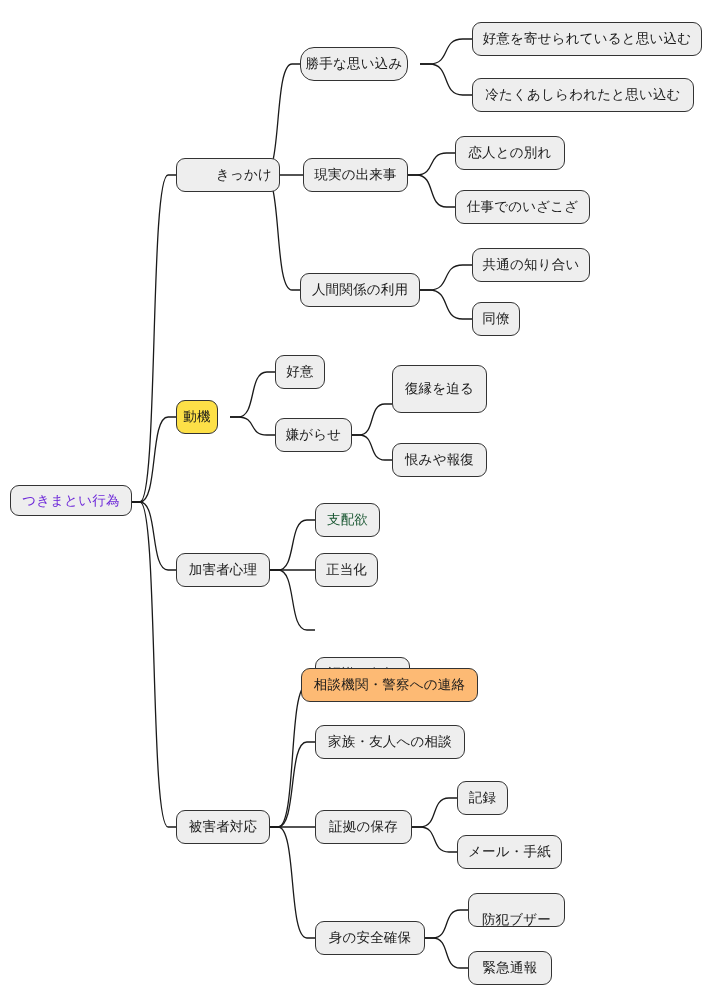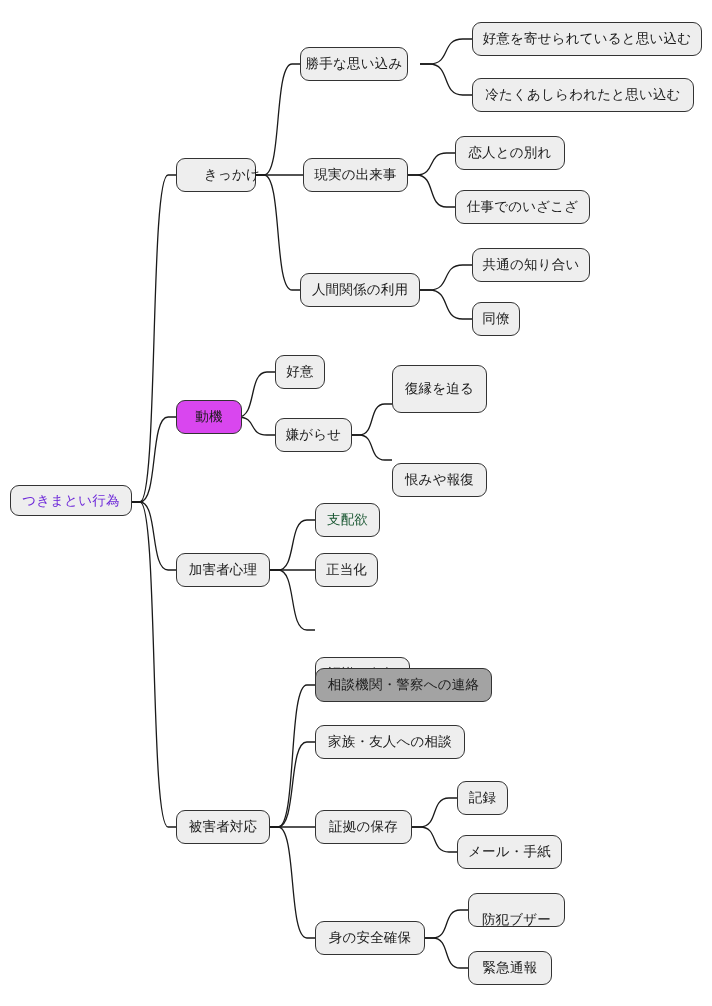--- a/index.html
+++ b/index.html
@@ -79,24 +79,24 @@
       <path d="M 270 827 L 278.1 827 C 297 827, 288 938, 306.9 938 L 315 938" fill="none" stroke="#1a1a1a" stroke-width="1.3"></path>
       <path d="M 412 827 L 420.1 827 C 439 827, 430 798, 448.9 798 L 457 798" fill="none" stroke="#1a1a1a" stroke-width="1.3"></path>
       <path d="M 412 827 L 420.1 827 C 439 827, 430 852, 448.9 852 L 457 852" fill="none" stroke="#1a1a1a" stroke-width="1.3"></path>
       <path d="M 425 938 L 432.74 938 C 450.8 938, 442.2 910, 460.26 910 L 468 910" fill="none" stroke="#1a1a1a" stroke-width="1.3"></path>
       <path d="M 425 938 L 432.74 938 C 450.8 938, 442.2 968, 460.26 968 L 468 968" fill="none" stroke="#1a1a1a" stroke-width="1.3"></path>
     </svg>
   <div id="node-layer">
       <div class="node" style="left: 10px; top: 485px; width: 122px; height: 31px; background: rgb(238, 238, 238); border-color: rgb(51, 51, 51); color: #6d28d9;">
         <span class="node-label">つきまとい行為</span>
       </div>
-      <div class="node" style="left: 176px; top: 158px; width: 80px; height: 34px; background: rgb(238, 238, 238); border-color: rgb(51, 51, 51); color: rgb(26, 26, 26); padding-left: 41px;">
+      <div class="node" style="left: 176px; top: 158px; width: 104px; height: 34px; background: rgb(238, 238, 238); border-color: rgb(51, 51, 51); color: rgb(26, 26, 26); padding-left: 41px;">
         <span class="node-label">きっかけ</span>
       </div>
-      <div class="node" style="left: 300px; top: 47px; width: 108px; height: 34px; background: rgb(238, 238, 238); border-color: rgb(51, 51, 51); color: rgb(26, 26, 26);">
+      <div class="node" style="left: 300px; top: 47px; width: 108px; height: 34px; background: rgb(238, 238, 238); border-color: rgb(51, 51, 51); color: rgb(26, 26, 26); border-radius: 14px;">
         <span class="node-label">勝手な思い込み</span>
       </div>
       <div class="node" style="left: 472px; top: 22px; width: 230px; height: 34px; background: rgb(238, 238, 238); border-color: rgb(51, 51, 51); color: rgb(26, 26, 26);">
         <span class="node-label">好意を寄せられていると思い込む</span>
       </div>
       <div class="node" style="left: 472px; top: 78px; width: 222px; height: 34px; background: rgb(238, 238, 238); border-color: rgb(51, 51, 51); color: rgb(26, 26, 26);">
         <span class="node-label">冷たくあしらわれたと思い込む</span>
       </div>
       <div class="node" style="left: 303px; top: 158px; width: 105px; height: 34px; background: rgb(238, 238, 238); border-color: rgb(51, 51, 51); color: rgb(26, 26, 26);">
         <span class="node-label">現実の出来事</span>
@@ -109,51 +109,51 @@
       </div>
       <div class="node" style="left: 300px; top: 273px; width: 120px; height: 34px; background: rgb(238, 238, 238); border-color: rgb(51, 51, 51); color: rgb(26, 26, 26);">
         <span class="node-label">人間関係の利用</span>
       </div>
       <div class="node" style="left: 472px; top: 248px; width: 118px; height: 34px; background: rgb(238, 238, 238); border-color: rgb(51, 51, 51); color: rgb(26, 26, 26);">
         <span class="node-label">共通の知り合い</span>
       </div>
       <div class="node" style="left: 472px; top: 302px; width: 48px; height: 34px; background: rgb(238, 238, 238); border-color: rgb(51, 51, 51); color: rgb(26, 26, 26);">
         <span class="node-label">同僚</span>
       </div>
-      <div class="node" style="left: 176px; top: 400px; width: 66px; height: 34px; background: #d946ef; border-color: rgb(51, 51, 51); color: rgb(26, 26, 26); text-align: right;">
+      <div class="node" style="left: 176px; top: 400px; width: 42px; height: 34px; background: #fde047; border-color: rgb(51, 51, 51); color: rgb(26, 26, 26); text-align: right;">
         <span class="node-label">動機</span>
       </div>
       <div class="node" style="left: 275px; top: 355px; width: 50px; height: 34px; background: rgb(238, 238, 238); border-color: rgb(51, 51, 51); color: rgb(26, 26, 26); text-align: right;">
         <span class="node-label">好意</span>
       </div>
       <div class="node" style="left: 275px; top: 418px; width: 77px; height: 34px; background: rgb(238, 238, 238); border-color: rgb(51, 51, 51); color: rgb(26, 26, 26);">
         <span class="node-label">嫌がらせ</span>
       </div>
       <div class="node" style="left: 392px; top: 365px; width: 95px; height: 48px; background: rgb(238, 238, 238); border-color: rgb(51, 51, 51); color: rgb(26, 26, 26);">
         <span class="node-label">復縁を迫る</span>
       </div>
-      <div class="node" style="left: 392px; top: 443px; width: 95px; height: 34px; background: rgb(238, 238, 238); border-color: rgb(51, 51, 51); color: rgb(26, 26, 26); margin-top: 20px;">
+      <div class="node" style="left: 392px; top: 443px; width: 95px; height: 34px; background: rgb(238, 238, 238); border-color: rgb(51, 51, 51); color: rgb(26, 26, 26);">
         <span class="node-label">恨みや報復</span>
       </div>
       <div class="node" style="left: 176px; top: 553px; width: 94px; height: 34px; background: rgb(238, 238, 238); border-color: rgb(51, 51, 51); color: rgb(26, 26, 26);">
         <span class="node-label">加害者心理</span>
       </div>
       <div class="node" style="left: 315px; top: 503px; width: 65px; height: 34px; background: rgb(238, 238, 238); border-color: rgb(51, 51, 51); color: #14532d;">
         <span class="node-label">支配欲</span>
       </div>
       <div class="node" style="left: 315px; top: 553px; width: 63px; height: 34px; background: rgb(238, 238, 238); border-color: rgb(51, 51, 51); color: rgb(26, 26, 26);">
         <span class="node-label">正当化</span>
       </div>
       <div class="node" style="left: 315px; top: 613px; width: 95px; height: 34px; background: rgb(238, 238, 238); border-color: rgb(51, 51, 51); color: rgb(26, 26, 26); margin-top: 44px;">
         <span class="node-label">認識の欠如</span>
       </div>
       <div class="node" style="left: 176px; top: 810px; width: 94px; height: 34px; background: rgb(238, 238, 238); border-color: rgb(51, 51, 51); color: rgb(26, 26, 26);">
         <span class="node-label">被害者対応</span>
       </div>
-      <div class="node" style="left: 315px; top: 668px; width: 177px; height: 34px; background: #a3a3a3; border-color: rgb(51, 51, 51); color: rgb(26, 26, 26);">
+      <div class="node" style="left: 301px; top: 668px; width: 177px; height: 34px; background: #fdba74; border-color: rgb(51, 51, 51); color: rgb(26, 26, 26);">
         <span class="node-label">相談機関・警察への連絡</span>
       </div>
       <div class="node" style="left: 315px; top: 725px; width: 150px; height: 34px; background: rgb(238, 238, 238); border-color: rgb(51, 51, 51); color: rgb(26, 26, 26);">
         <span class="node-label">家族・友人への相談</span>
       </div>
       <div class="node" style="left: 315px; top: 810px; width: 97px; height: 34px; background: rgb(238, 238, 238); border-color: rgb(51, 51, 51); color: rgb(26, 26, 26);">
         <span class="node-label">証拠の保存</span>
       </div>
       <div class="node" style="left: 457px; top: 781px; width: 51px; height: 34px; background: rgb(238, 238, 238); border-color: rgb(51, 51, 51); color: rgb(26, 26, 26);">
         <span class="node-label">記録</span>

